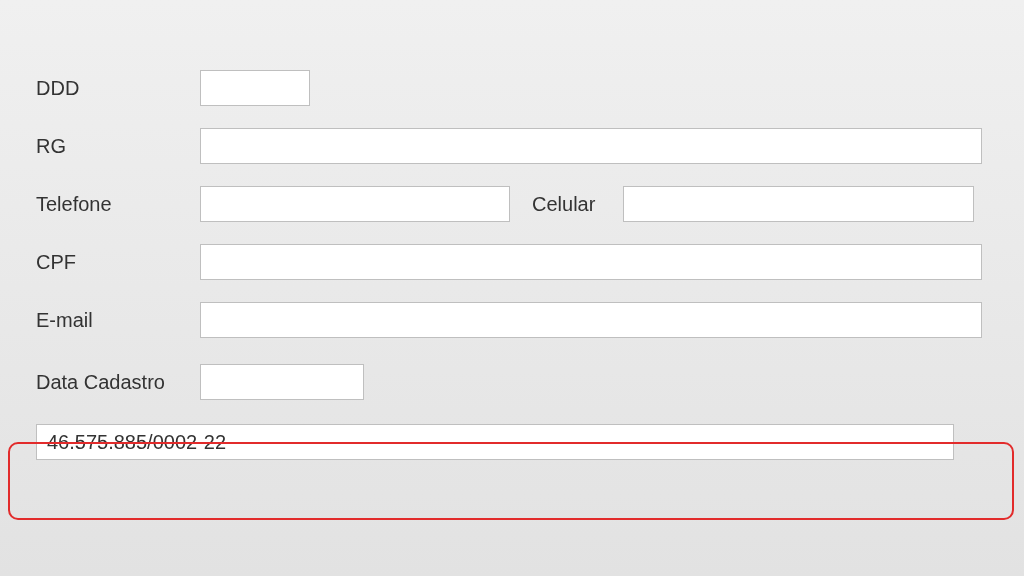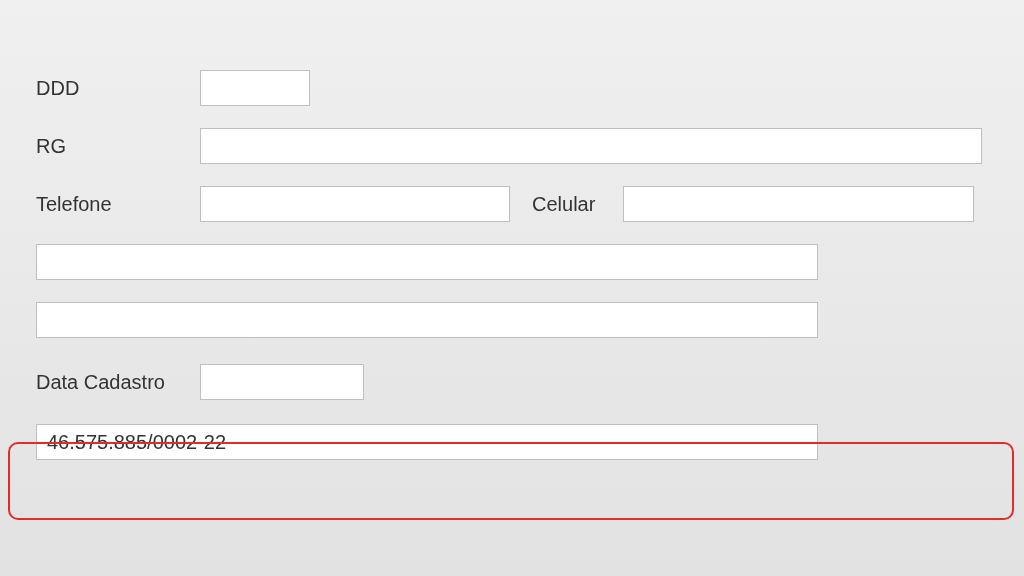--- a/index.html
+++ b/index.html
@@ -36,21 +36,21 @@
       outline: none;
     }
     .ddd-input { width: 110px; height: 42px; }
     .telefone-input { width: 310px; }
     .celular-label { margin-left: 22px; margin-right: 28px; }
     .celular-input { width: 351px; }
     .rg-input { width: 782px; }
     .cpf-input { width: 782px; }
     .email-input { width: 782px; height: 42px; }
     .datacad-input { width: 164px; }
-    .cnpj-input { width: 782px; height: 40px; }
+    .cnpj-input { width: 918px; height: 40px; }
     .highlight {
       position: absolute;
       border: 2px solid #e22b2b;
       border-radius: 10px;
       left: 8px;
       top: 442px;
       width: 1006px;
       height: 78px;
       pointer-events: none;
     }
@@ -73,24 +73,26 @@
   </div>
 
   <div class="row">
     <span class="label">Telefone</span>
     <input type="text" class="telefone-input" value="" style="">
     <span class="celular-label">Celular</span>
     <input type="text" class="celular-input" value="" style="">
   </div>
 
   <div class="row">
+    <span class="label">CPF</span>
     <input type="text" class="cpf-input" value="" style="">
   </div>
 
   <div class="row row-email">
+    <span class="label">E-mail</span>
     <input type="text" class="email-input" value="" style="">
   </div>
 
   <div class="row">
     <span class="label">Data Cadastro</span>
     <input type="text" class="datacad-input" value="" style="">
   </div>
 
   <div class="row row-cnpj">
     <input type="text" class="cnpj-input" value="46.575.885/0002-22" style="">

